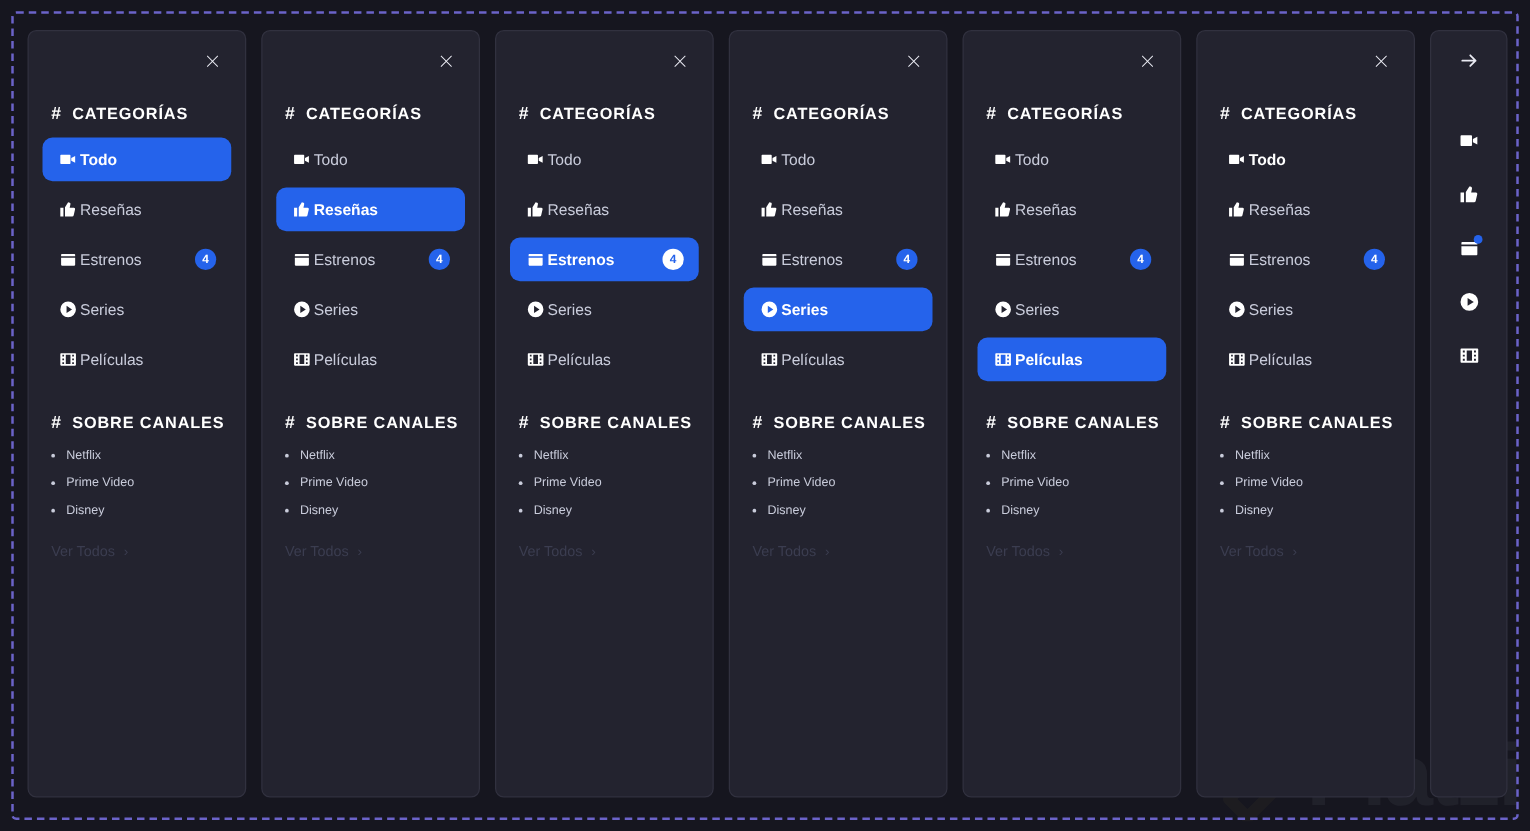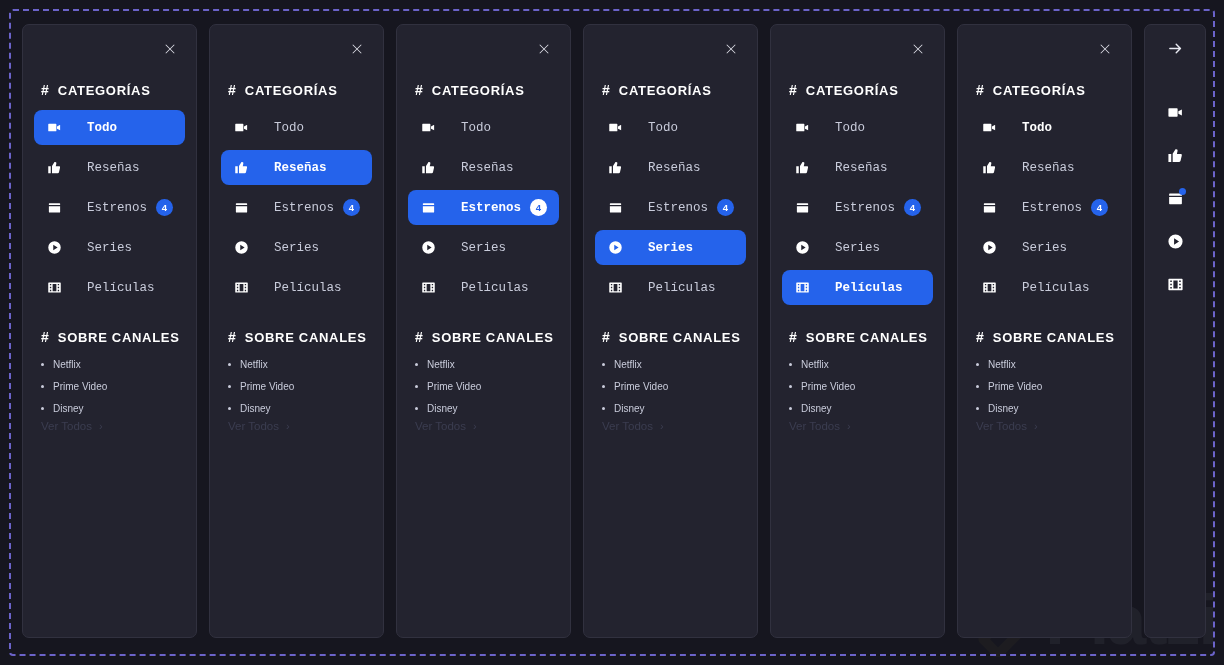--- a/index.html
+++ b/index.html
@@ -147,25 +147,24 @@
     width: 16px;
     height: 16px;
     display: flex;
     align-items: center;
     justify-content: center;
     flex: 0 0 auto;
     color: #ffffff;
   }
   .nav-item .nav-icon svg { display: block; }
   .nav-item .nav-label {
-    margin-left: 25px;
+    margin-left: 2px;
     font-size: 12.5px;
     color: #c9ccdb;
     white-space: nowrap;
-    font-family: Liberation Mono, monospace;
   }
   .nav-item.strong .nav-label { color: #ffffff; font-weight: bold; }
 
   .nav-item.active {
     background: #2563eb;
   }
   .nav-item.active .nav-label { color: #ffffff; font-weight: bold; }
   .nav-item.active .nav-icon { color: #ffffff; }
 
   .badge {
@@ -206,21 +205,21 @@
     background: #c9ccdb;
     flex: 0 0 auto;
   }
   .channel-item .ch-label {
     font-size: 10px;
     color: #c9ccdb;
     white-space: nowrap;
   }
 
   .see-all {
-    margin-top: 6px;
+    margin-top: 22px;
     padding: 0 18px;
     display: flex;
     align-items: center;
     gap: 7px;
     cursor: pointer;
     flex: 0 0 auto;
   }
   .see-all .sa-label {
     font-size: 11.5px;
     color: #3b3d50;

